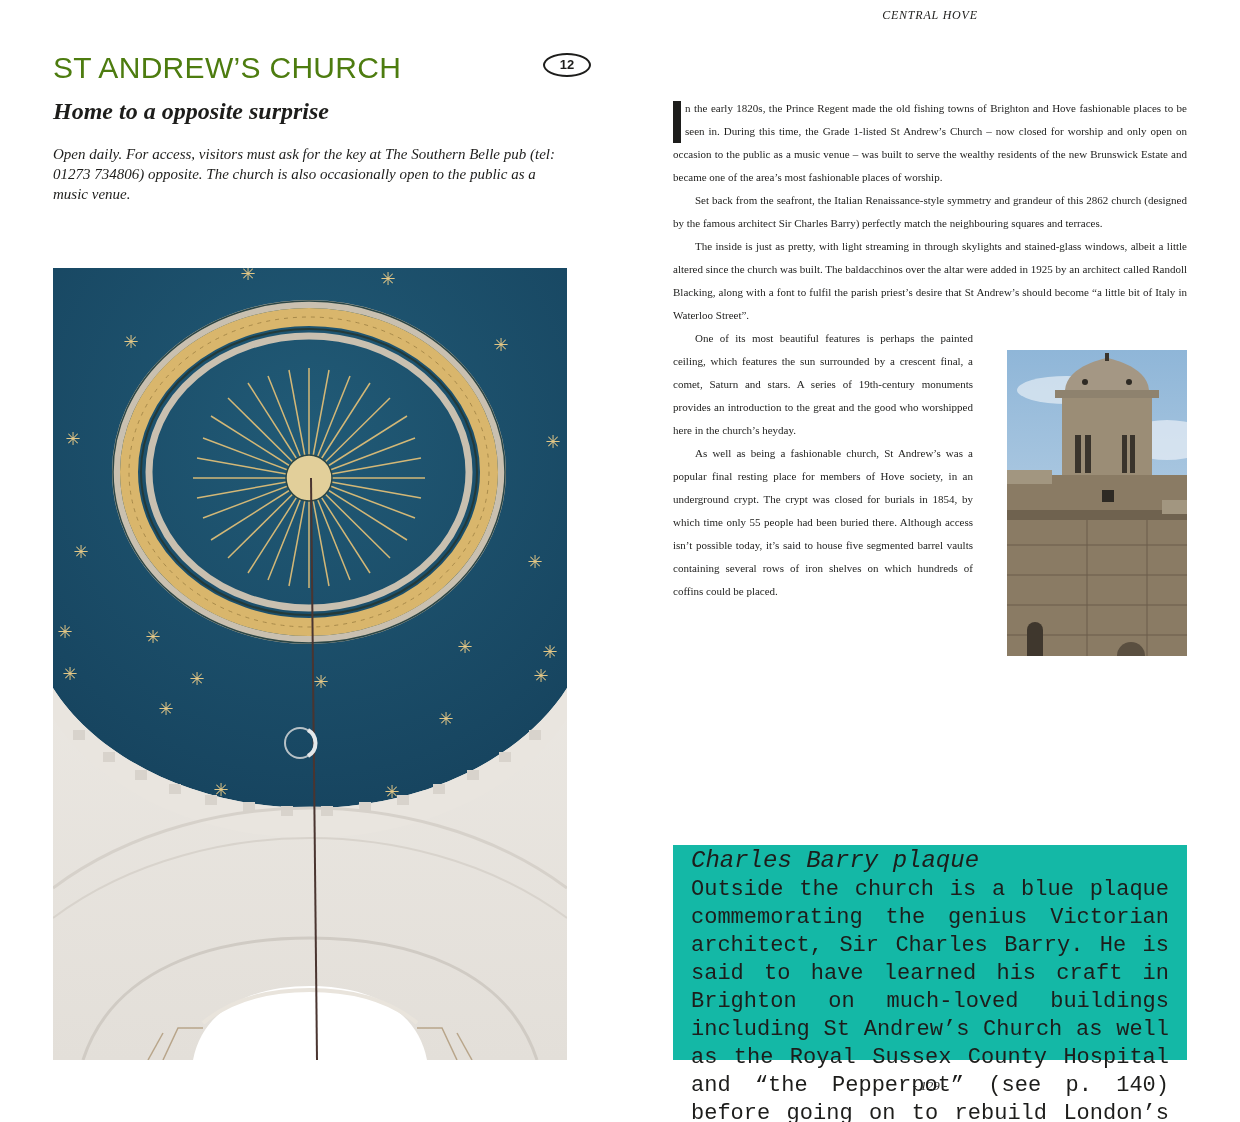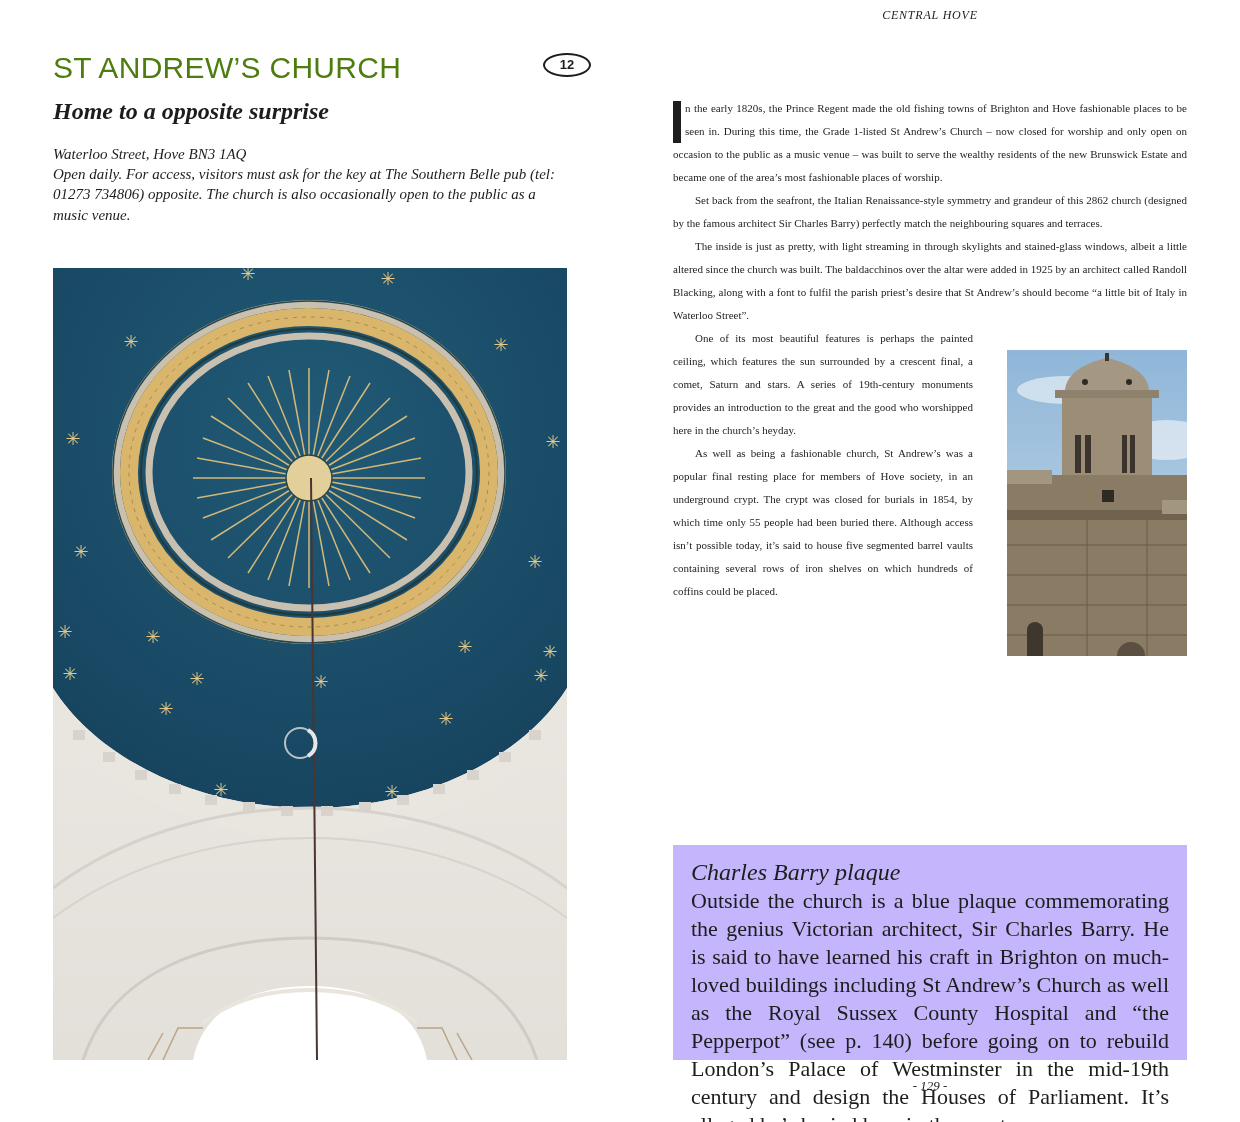--- a/index.html
+++ b/index.html
@@ -50,41 +50,40 @@
   .dropcap {
     float: left; width: 8px; height: 42px; background: #1d1d1b;
     margin: 4px 4px 0 0;
   }
   .church-photo {
     float: right; width: 202px; height: 306px; margin: 2px 0 4px 12px;
     overflow: hidden; position: relative;
   }
   .sidebar {
     position: absolute; left: 53px; top: 845px; width: 514px; height: 215px;
-    background: #c4b5fd; padding: 12px 18px;
+    background: #14b8a6; padding: 1px 18px; font-family: Liberation Mono, monospace;
   }
   .sidebar h3 {
     font-style: italic; font-weight: normal; font-size: 24px; line-height: 30px;
   }
   .sidebar p { font-size: 22px; line-height: 28px; text-align: justify; }
 
   .folio {
     position: absolute; top: 1078px; left: 0; width: 620px; text-align: center;
     font-style: italic; font-size: 13px;
   }
 </style>
 </head>
 <body>
 
 <div class="page page-left">
   <h1 class="title">ST ANDREW’S CHURCH</h1>
   <div class="badge">12</div>
   <h2 class="subtitle">Home to a opposite surprise</h2>
   <div class="info">
-    <div>Waterloo Street, Hove BN3 1AQ</div>
     <div>Open daily. For access, visitors must ask for the key at The Southern Belle pub (tel: 01273 734806) opposite. The church is also occasionally open to the public as a music venue.</div>
   </div>
 
   <div class="ceiling">
     <svg width="514" height="792" viewBox="0 0 514 792" xmlns="http://www.w3.org/2000/svg">
       <defs>
         <radialGradient id="sky" cx="50%" cy="30%" r="70%">
           <stop offset="0%" stop-color="#215a76"></stop>
           <stop offset="100%" stop-color="#174560"></stop>
         </radialGradient>

